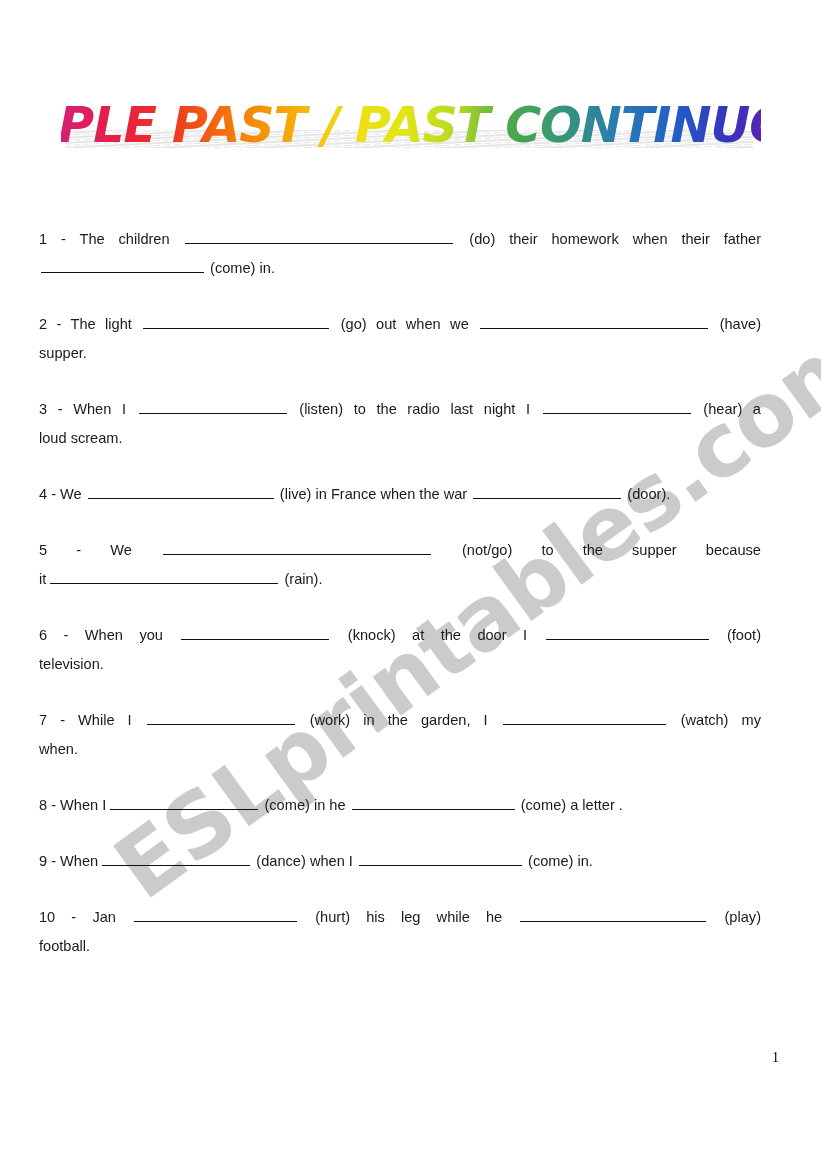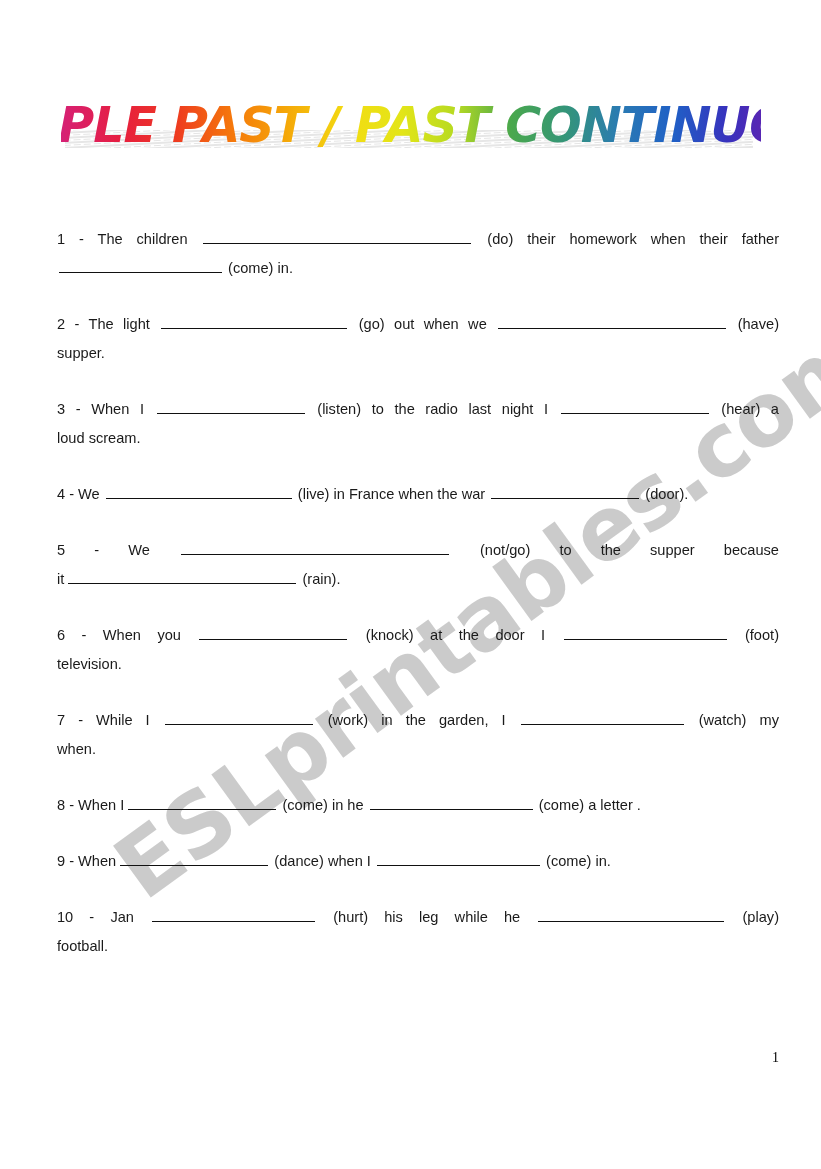--- a/index.html
+++ b/index.html
@@ -54,21 +54,21 @@
     text-align: center;
   }
   #title-svg {
     display: block;
     margin: 0 auto;
   }
 
   
   #content {
     position: absolute;
-    left: 57px;
+    left: 39px;
     top: 210px;
     width: 722px;
     z-index: 2;
     color: #1a1a1a;
     font-size: 14.6px;
     line-height: 1.0;
   }
 
   .exercise {
     margin-bottom: 27px;

